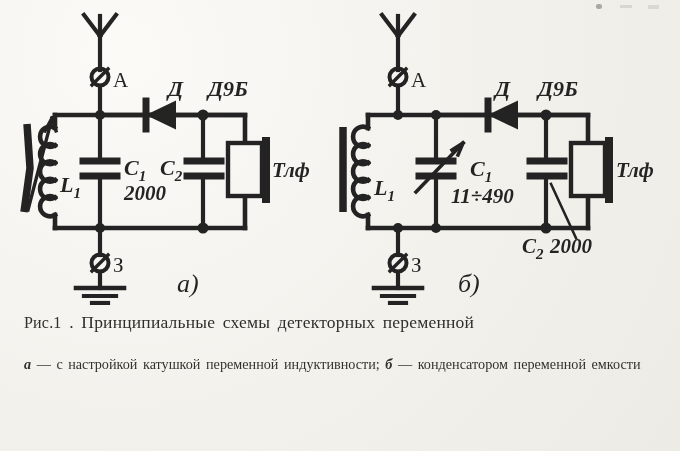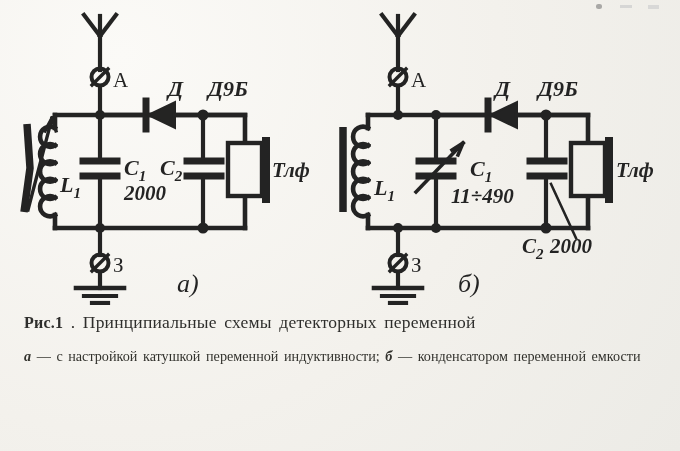--- a/index.html
+++ b/index.html
@@ -32,23 +32,23 @@
     position:absolute;left:24px;top:312px;width:636px;
   }
   .cap-main{
     font-size:17.5px;
     line-height:1.22;
     letter-spacing:.2px;
     color:#20201e;
     word-spacing:3px;
     text-align:justify;
   }
-  .cap-main .figno{font-weight:bold;font-size:16px;}
+  .cap-main .figno{font-weight:normal;font-size:16px;}
   .cap-sub{
-    margin-top:14px;
+    margin-top:22px;
     font-size:14.2px;
     line-height:1.28;
     color:#24241f;
     word-spacing:2px;
     text-align:justify;
   }
   .cap-sub i{font-style:italic;font-weight:bold;}
   .blur{
     filter:blur(.22px);
     opacity:.93;

